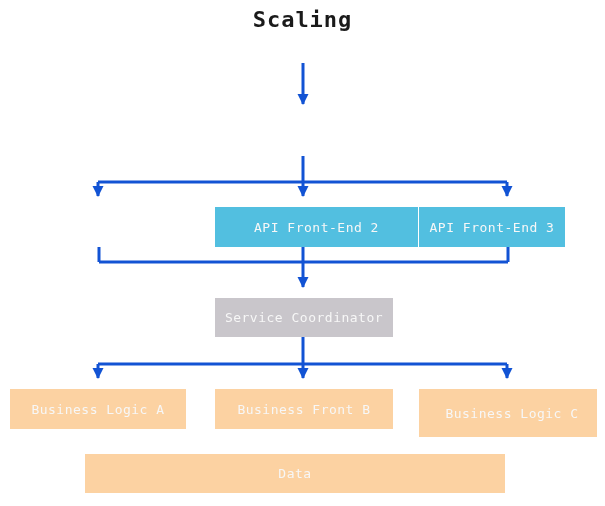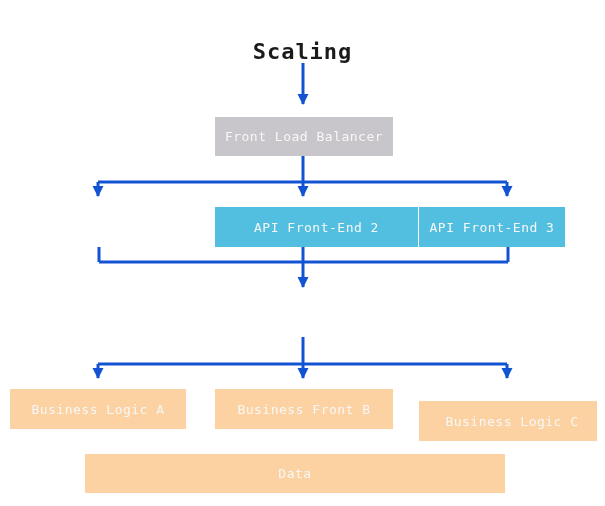--- a/index.html
+++ b/index.html
@@ -24,21 +24,20 @@
   .diagram-title {
     position: absolute;
     top: 7px;
     left: 0;
     width: 605px;
     text-align: center;
     font-size: 22px;
     font-weight: bold;
     letter-spacing: 1px;
     color: var(--title-text);
-    margin-top: 32px;
   }
   .node {
     position: absolute;
     display: flex;
     align-items: center;
     justify-content: center;
     color: var(--box-text);
     font-size: 13px;
     letter-spacing: 0.5px;
     white-space: nowrap;
@@ -47,21 +46,21 @@
   .node.cyan   { background: var(--cyan-box); }
   .node.orange { background: var(--orange-box); }
 
   .flb  { left: 215px; top: 117px; width: 178px; height: 39px; }
   .api1 { left:  10px; top: 207px; width: 178px; height: 40px; }
   .api2 { left: 215px; top: 207px; width: 203px; height: 40px; }
   .api3 { left: 419px; top: 207px; width: 146px; height: 40px; }
   .sc   { left: 215px; top: 298px; width: 178px; height: 39px; }
   .bla  { left:  10px; top: 389px; width: 176px; height: 40px; }
   .blb  { left: 215px; top: 389px; width: 178px; height: 40px; }
-  .blc  { left: 419px; top: 401px; width: 178px; height: 40px; padding-left: 8px; }
+  .blc  { left: 419px; top: 389px; width: 178px; height: 48px; padding-left: 8px; }
   .data { left:  85px; top: 454px; width: 420px; height: 39px; }
 
   svg.connectors {
     position: absolute;
     left: 0; top: 0;
     width: 605px;
     height: 506px;
     pointer-events: none;
   }
   svg.connectors path.edge {
@@ -96,27 +95,27 @@
     <path class="edge" d="M99 247 V262"></path>
     <path class="edge" d="M508 247 V262"></path>
     <path class="edge" d="M303 247 V287" marker-end="url(#arrow)"></path>
 
     <path class="edge" d="M98 364 H507"></path>
     <path class="edge" d="M98 364 V378" marker-end="url(#arrow)"></path>
     <path class="edge" d="M303 337 V378" marker-end="url(#arrow)"></path>
     <path class="edge" d="M507 364 V378" marker-end="url(#arrow)"></path>
   </svg>
 
-  <div class="node gray flb">Front Load Balancer</div>
 
 
   <div class="node cyan api2">API Front-End 2</div>
 
   <div class="node cyan api3">API Front-End 3</div>
 
+  <div class="node gray sc">Service Coordinator</div>
 
   <div class="node orange bla">Business Logic A</div>
 
   <div class="node orange blb">Business Front B</div>
 
   <div class="node orange blc">Business Logic C</div>
 
   <div class="node orange data">Data</div>
 
 </div>

